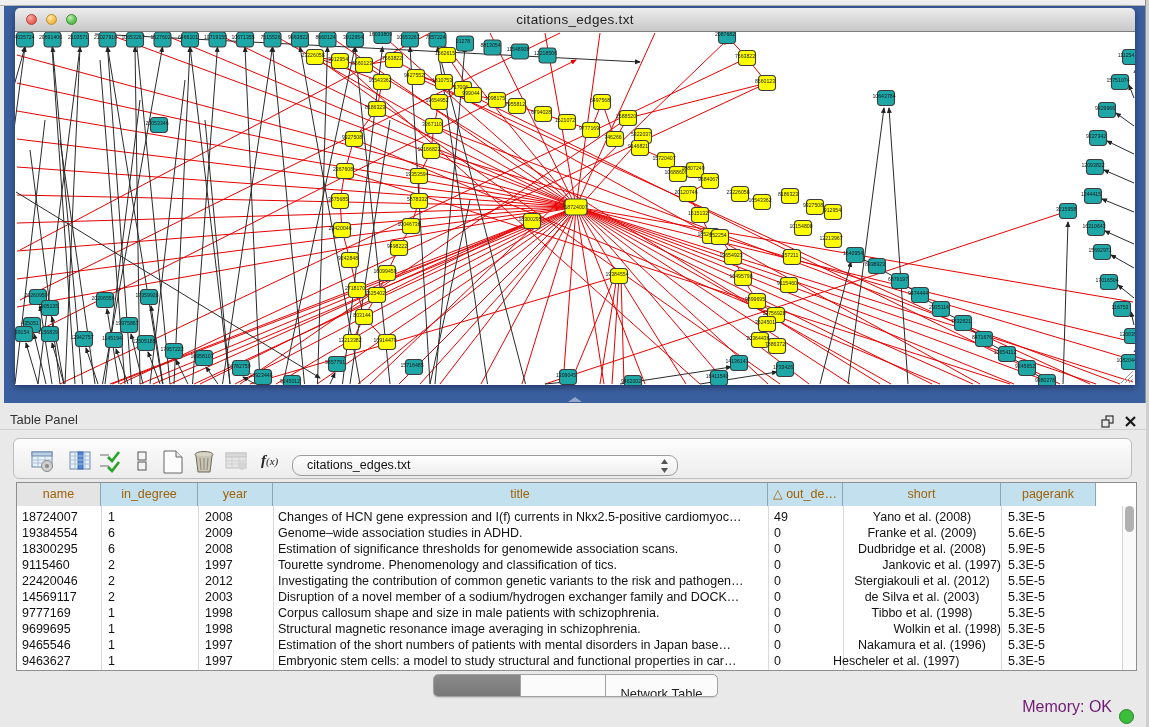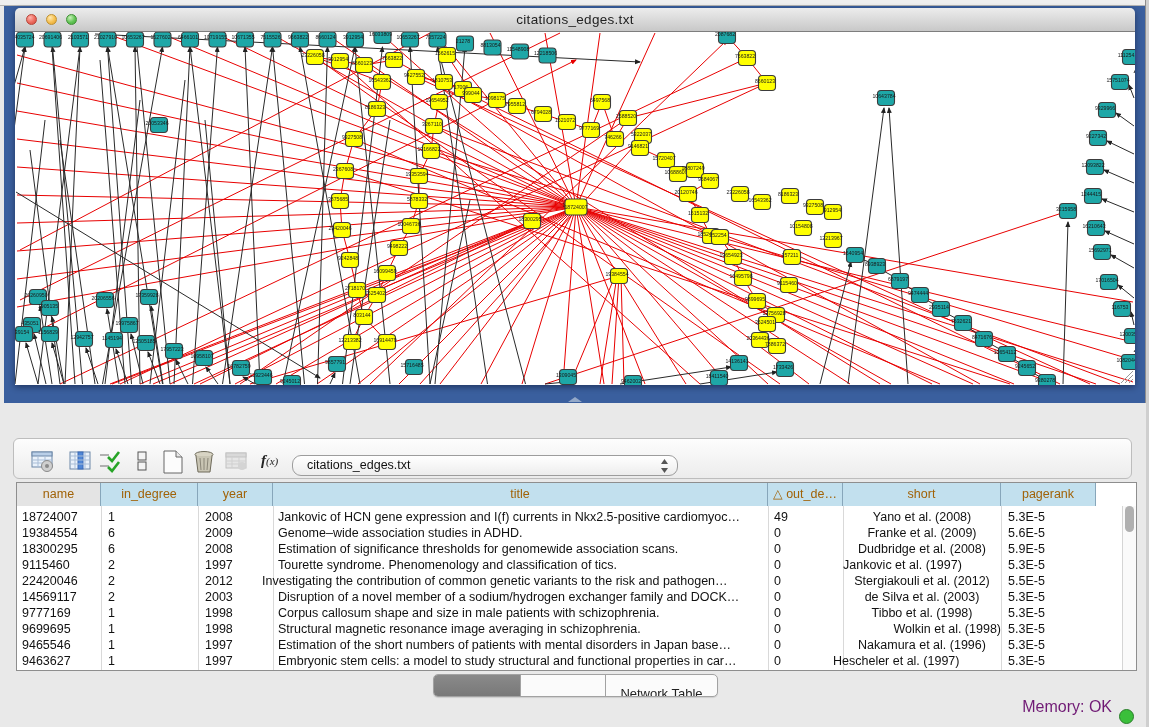--- a/index.html
+++ b/index.html
@@ -553,20 +553,30 @@
 </svg>
     </div>
   <div id="tbar">
     <div class="tl" style="left:11px;background:radial-gradient(circle at 35% 30%,#ffb3ab,#ec6a5e 55%,#d0493c);border:1px solid #b74438"></div>
     <div class="tl" style="left:31px;background:radial-gradient(circle at 35% 30%,#ffe9b0,#f5bf4f 55%,#dfa133);border:1px solid #c0912f"></div>
     <div class="tl" style="left:51px;background:radial-gradient(circle at 35% 30%,#c8f0b8,#61c455 55%,#47a93c);border:1px solid #3f8f35"></div>
     <div id="title">citations_edges.txt</div>
   </div>
 </div>
 <div id="tp">
+  <div id="tph">
+      <span style="position:absolute;left:10px;top:9px">Table Panel</span>
+    <svg class="icon" style="left:1101px;top:12px!important" width="14" height="13">
+      <rect x="5" y="1" width="7" height="7" fill="none" stroke="#333" stroke-width="1.2"></rect>
+      <rect x="1" y="5" width="7" height="7" fill="#e9e9e9" stroke="#333" stroke-width="1.2"></rect>
+    </svg>
+    <svg class="icon" style="left:1124px;top:12px" width="13" height="13">
+      <path d="M2,2L11,11M11,2L2,11" stroke="#1a1a1a" stroke-width="2.2"></path>
+    </svg>
+  </div>
   <div id="toolbar">
     <svg class="icon" style="left:17px" width="24" height="23">
       <rect x="1" y="2" width="20" height="15" fill="#eaf2fb" stroke="#6d87a8"></rect>
       <rect x="1" y="2" width="20" height="4" fill="#b9cfe8" stroke="#6d87a8"></rect>
       <path d="M7,6v11M14,6v11M1,10h20M1,13h20" stroke="#a9bdd6" fill="none"></path>
       <circle cx="16" cy="16" r="5.5" fill="#cfcfcf" stroke="#8a8a8a"></circle>
       <circle cx="16" cy="16" r="2" fill="#8a8a8a"></circle>
     </svg>
     <svg class="icon" style="left:55px" width="24" height="23">
       <rect x="1" y="2" width="20" height="17" fill="#eaf2fb" stroke="#6d87a8"></rect>
@@ -621,21 +631,21 @@
     <div class="gl" style="left:751px"></div>
     <div class="gl" style="left:826px"></div>
     <div class="gl" style="left:984px"></div>
     <div id="sb">
         <div id="thumb"></div>
       </div>
 <div class="trow" style="top:26px">
         <span style="left:5px">18724007</span>
         <span style="left:91px">1</span>
         <span style="left:188px">2008</span>
-        <span style="left:261px;width:484px" class="ell">Jankovic of HCN gene expression and I(f) currents in Nkx2.5-positive cardiomyoc…</span>
+        <span style="left:261px;width:484px" class="ell">Changes of HCN gene expression and I(f) currents in Nkx2.5-positive cardiomyoc…</span>
         <span style="left:757px">49</span>
         <span style="left:826px;width:158px;text-align:center">Yano et al. (2008)</span>
         <span style="left:991px">5.3E-5</span>
       </div>
 <div class="trow" style="top:42px">
         <span style="left:5px">19384554</span>
         <span style="left:91px">6</span>
         <span style="left:188px">2009</span>
         <span style="left:261px;width:484px" class="ell">Genome–wide association studies in ADHD.</span>
         <span style="left:757px">0</span>
@@ -650,28 +660,28 @@
         <span style="left:757px">0</span>
         <span style="left:826px;width:158px;text-align:center">Dudbridge et al. (2008)</span>
         <span style="left:991px">5.9E-5</span>
       </div>
 <div class="trow" style="top:74px">
         <span style="left:5px">9115460</span>
         <span style="left:91px">2</span>
         <span style="left:188px">1997</span>
         <span style="left:261px;width:484px" class="ell">Tourette syndrome. Phenomenology and classification of tics.</span>
         <span style="left:757px">0</span>
-        <span style="left:826px;width:158px;text-align:left">Jankovic et al. (1997)</span>
+        <span style="left:826px;width:158px;text-align:right">Jankovic et al. (1997)</span>
         <span style="left:991px">5.3E-5</span>
       </div>
 <div class="trow" style="top:90px">
         <span style="left:5px">22420046</span>
         <span style="left:91px">2</span>
         <span style="left:188px">2012</span>
-        <span style="left:245px;width:484px" class="ell">Investigating the contribution of common genetic variants to the risk and pathogen…</span>
+        <span style="left:261px;width:484px" class="ell">Investigating the contribution of common genetic variants to the risk and pathogen…</span>
         <span style="left:757px">0</span>
         <span style="left:826px;width:158px;text-align:center">Stergiakouli et al. (2012)</span>
         <span style="left:991px">5.5E-5</span>
       </div>
 <div class="trow" style="top:106px">
         <span style="left:5px">14569117</span>
         <span style="left:91px">2</span>
         <span style="left:188px">2003</span>
         <span style="left:261px;width:484px" class="ell">Disruption of a novel member of a sodium/hydrogen exchanger family and DOCK…</span>
         <span style="left:757px">0</span>

